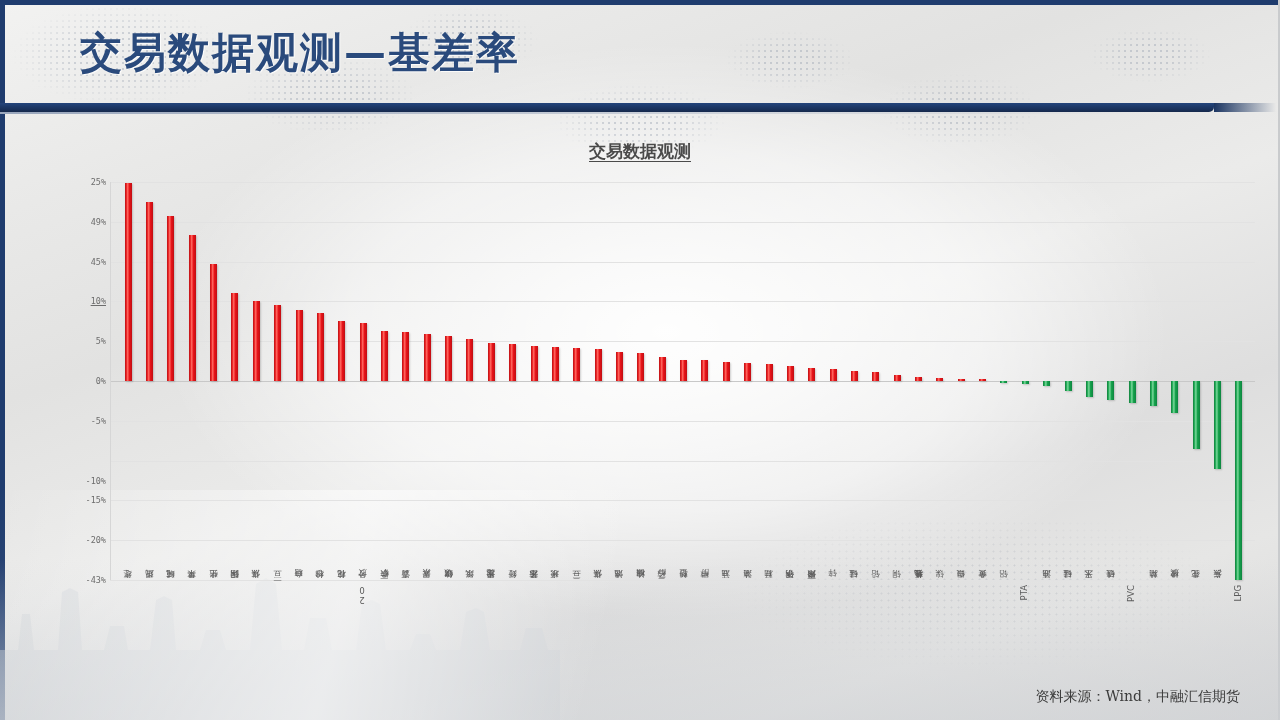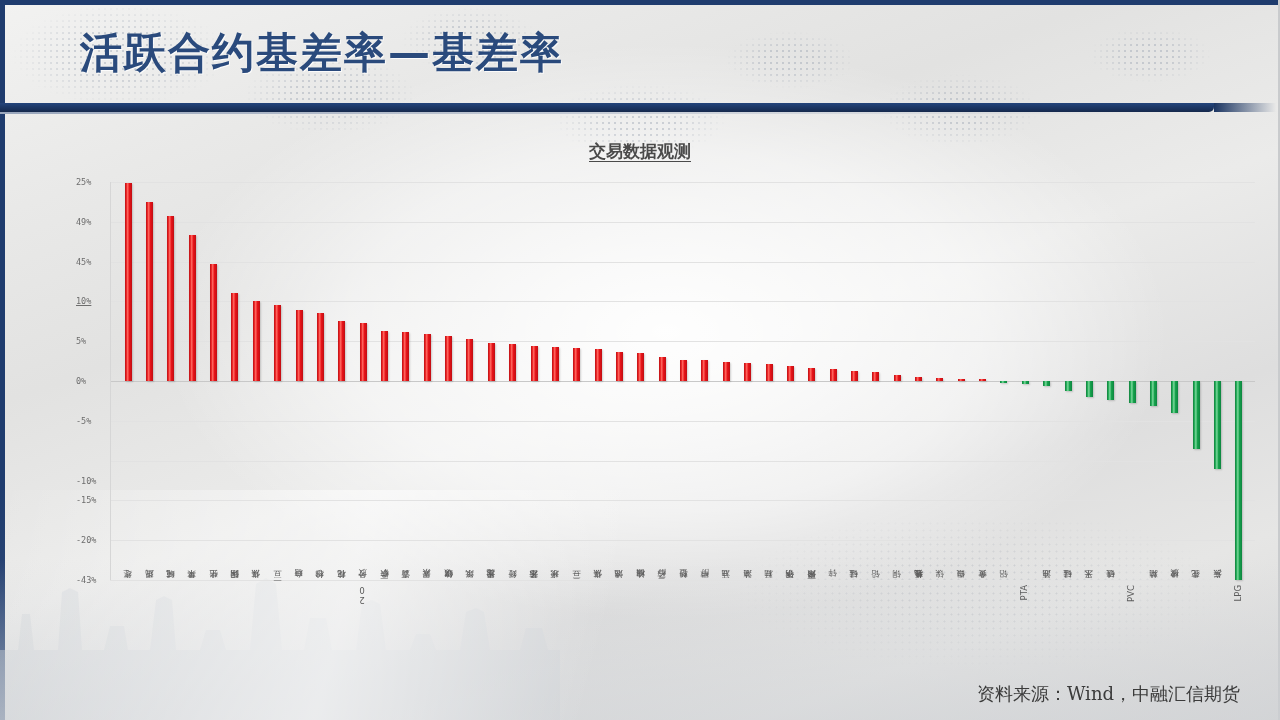--- a/index.html
+++ b/index.html
@@ -84,21 +84,21 @@
   
   .chart-title{
     position:absolute; left:0; top:140px; width:1280px; text-align:center;
     font-family:"DejaVu Serif","Liberation Serif",serif;
     font-size:17px; font-weight:bold; color:#4a4a4a;
     text-decoration:underline; text-underline-offset:4px;
   }
   .plot-wrap{ position:absolute; left:0; top:0; width:1280px; height:720px; pointer-events:none; }
 
   .axis-label{
-    position:absolute; right:0; width:30px; 
+    position:absolute; right:0; width:30px; text-align:right;
     font-family:"DejaVu Sans Mono","Liberation Mono",monospace;
     font-size:8.5px; color:#6d6d6d; transform:translateY(-50%);
   }
   .ylab-col{ position:absolute; left:76px; top:0; width:30px; height:720px; }
   .gridline{ position:absolute; left:110px; width:1145px; height:1px; background:#e2e2e2; }
   .zeroline{ position:absolute; left:110px; width:1145px; height:1px; background:#c8c8c8; }
   .yaxis-line{ position:absolute; left:110px; top:182px; width:1px; height:398px; background:#d6d6d6; }
 
   .bars{ position:absolute; left:110px; top:0; width:1145px; height:720px; }
   .bar{ position:absolute; width:7px; }
@@ -118,42 +118,42 @@
     writing-mode:vertical-rl; text-orientation:upright;
     transform:rotate(180deg); transform-origin:center;
     white-space:nowrap; line-height:1;
   }
   .xlab.latin{ text-orientation:sideways; }
 
   
   .source{
     position:absolute; right:40px; bottom:14px;
     font-family:"DejaVu Serif","Liberation Serif",serif;
-    font-size:18px; color:#3b3b3b; white-space:nowrap;
+    font-size:14px; color:#3b3b3b; white-space:nowrap;
   }
 </style>
 </head>
 <body>
 
 <div class="edge-top"></div>
 <div class="edge-left"></div>
 <div class="edge-right"></div>
 
 <div class="map-dots"></div>
 <div class="map-dots2"></div>
 
 <svg class="skyline" viewBox="0 0 560 190" preserveAspectRatio="none">
   <g fill="#cfd3d8" opacity="0.85">
     <polygon points="0,190 0,120 18,120 22,84 30,84 34,120 58,120 62,62 70,58 78,62 82,120 104,120 110,96 124,96 128,120 150,120 156,70 164,66 172,70 176,120 200,120 206,100 220,100 226,120 250,120 256,54 266,48 276,54 282,120 304,120 310,88 326,88 332,120 356,120 362,74 372,70 380,74 386,120 410,120 416,104 430,104 436,120 460,120 466,82 476,78 484,82 490,120 520,120 526,98 542,98 548,120 560,120 560,190"></polygon>
   </g>
 </svg>
 <div class="sheen"></div>
 
 <div class="header">
-  <div class="page-title">活跃合约基差率—基差率</div>
+  <div class="page-title">交易数据观测—基差率</div>
 </div>
 <div class="title-rule"></div>
 <div class="title-rule-thin"></div>
 
 <div class="chart-title">交易数据观测</div>
 
 <div class="plot-wrap">
   <div class="ylab-col" id="ylabs">
       <div class="axis-label" style="top: 182px;">25%</div>
       <div class="axis-label" style="top: 221.8px;">49%</div>

